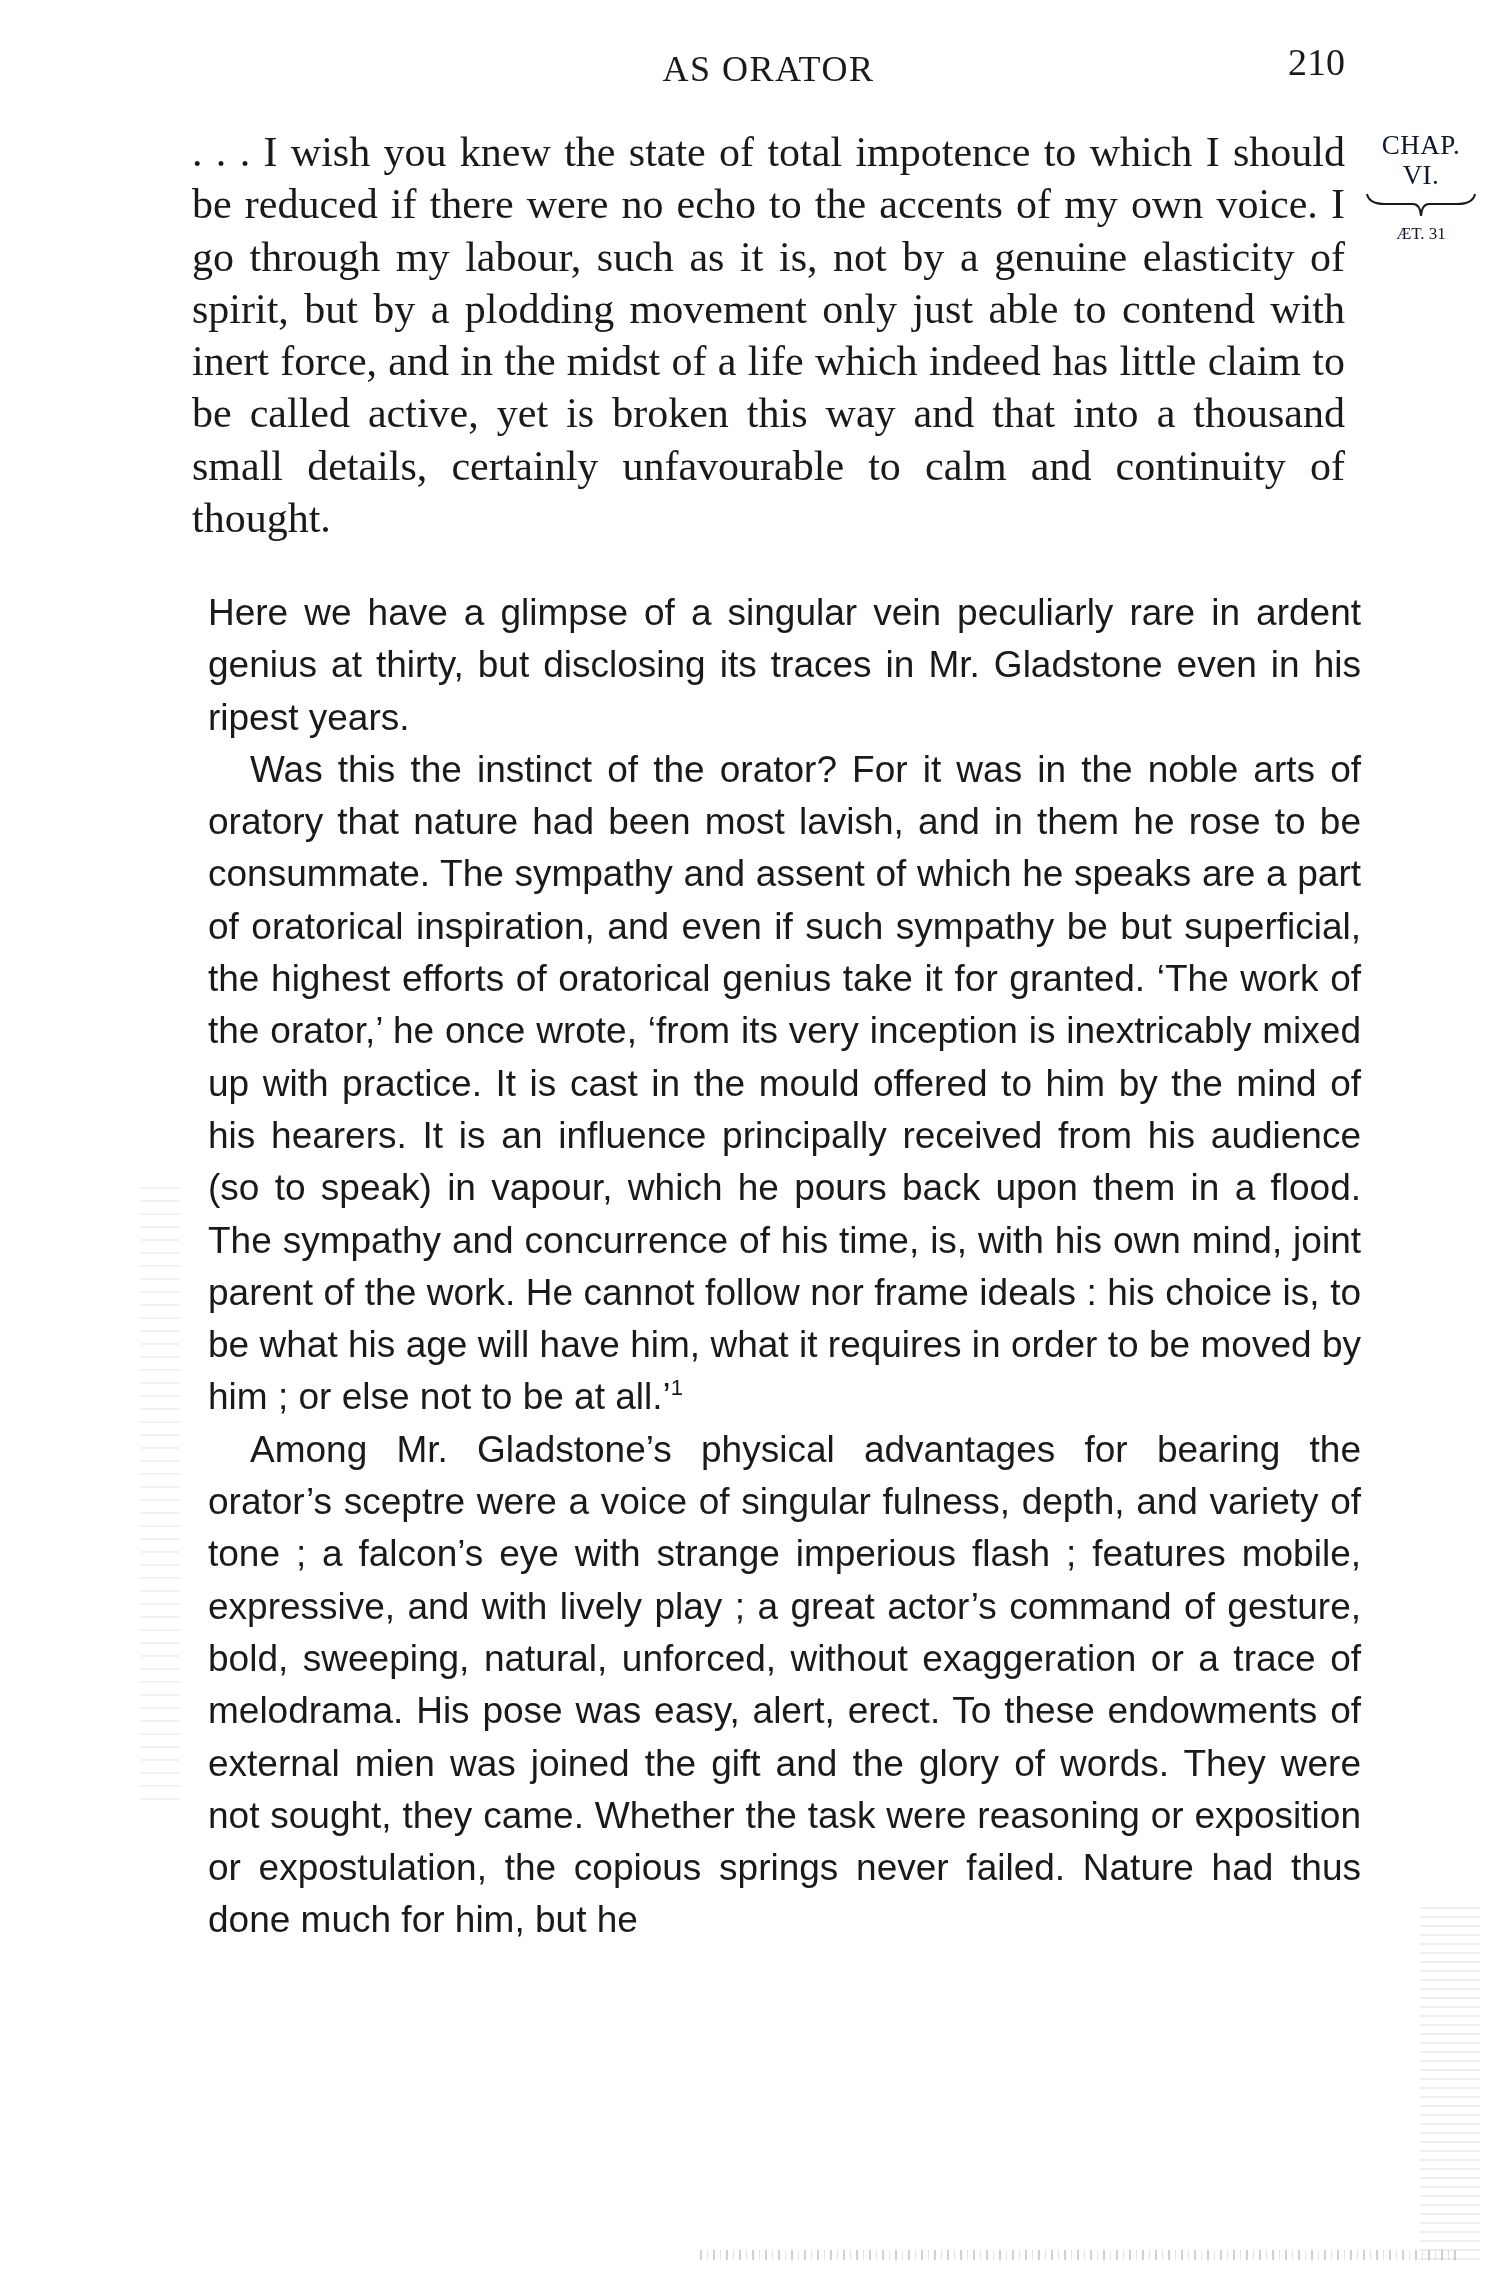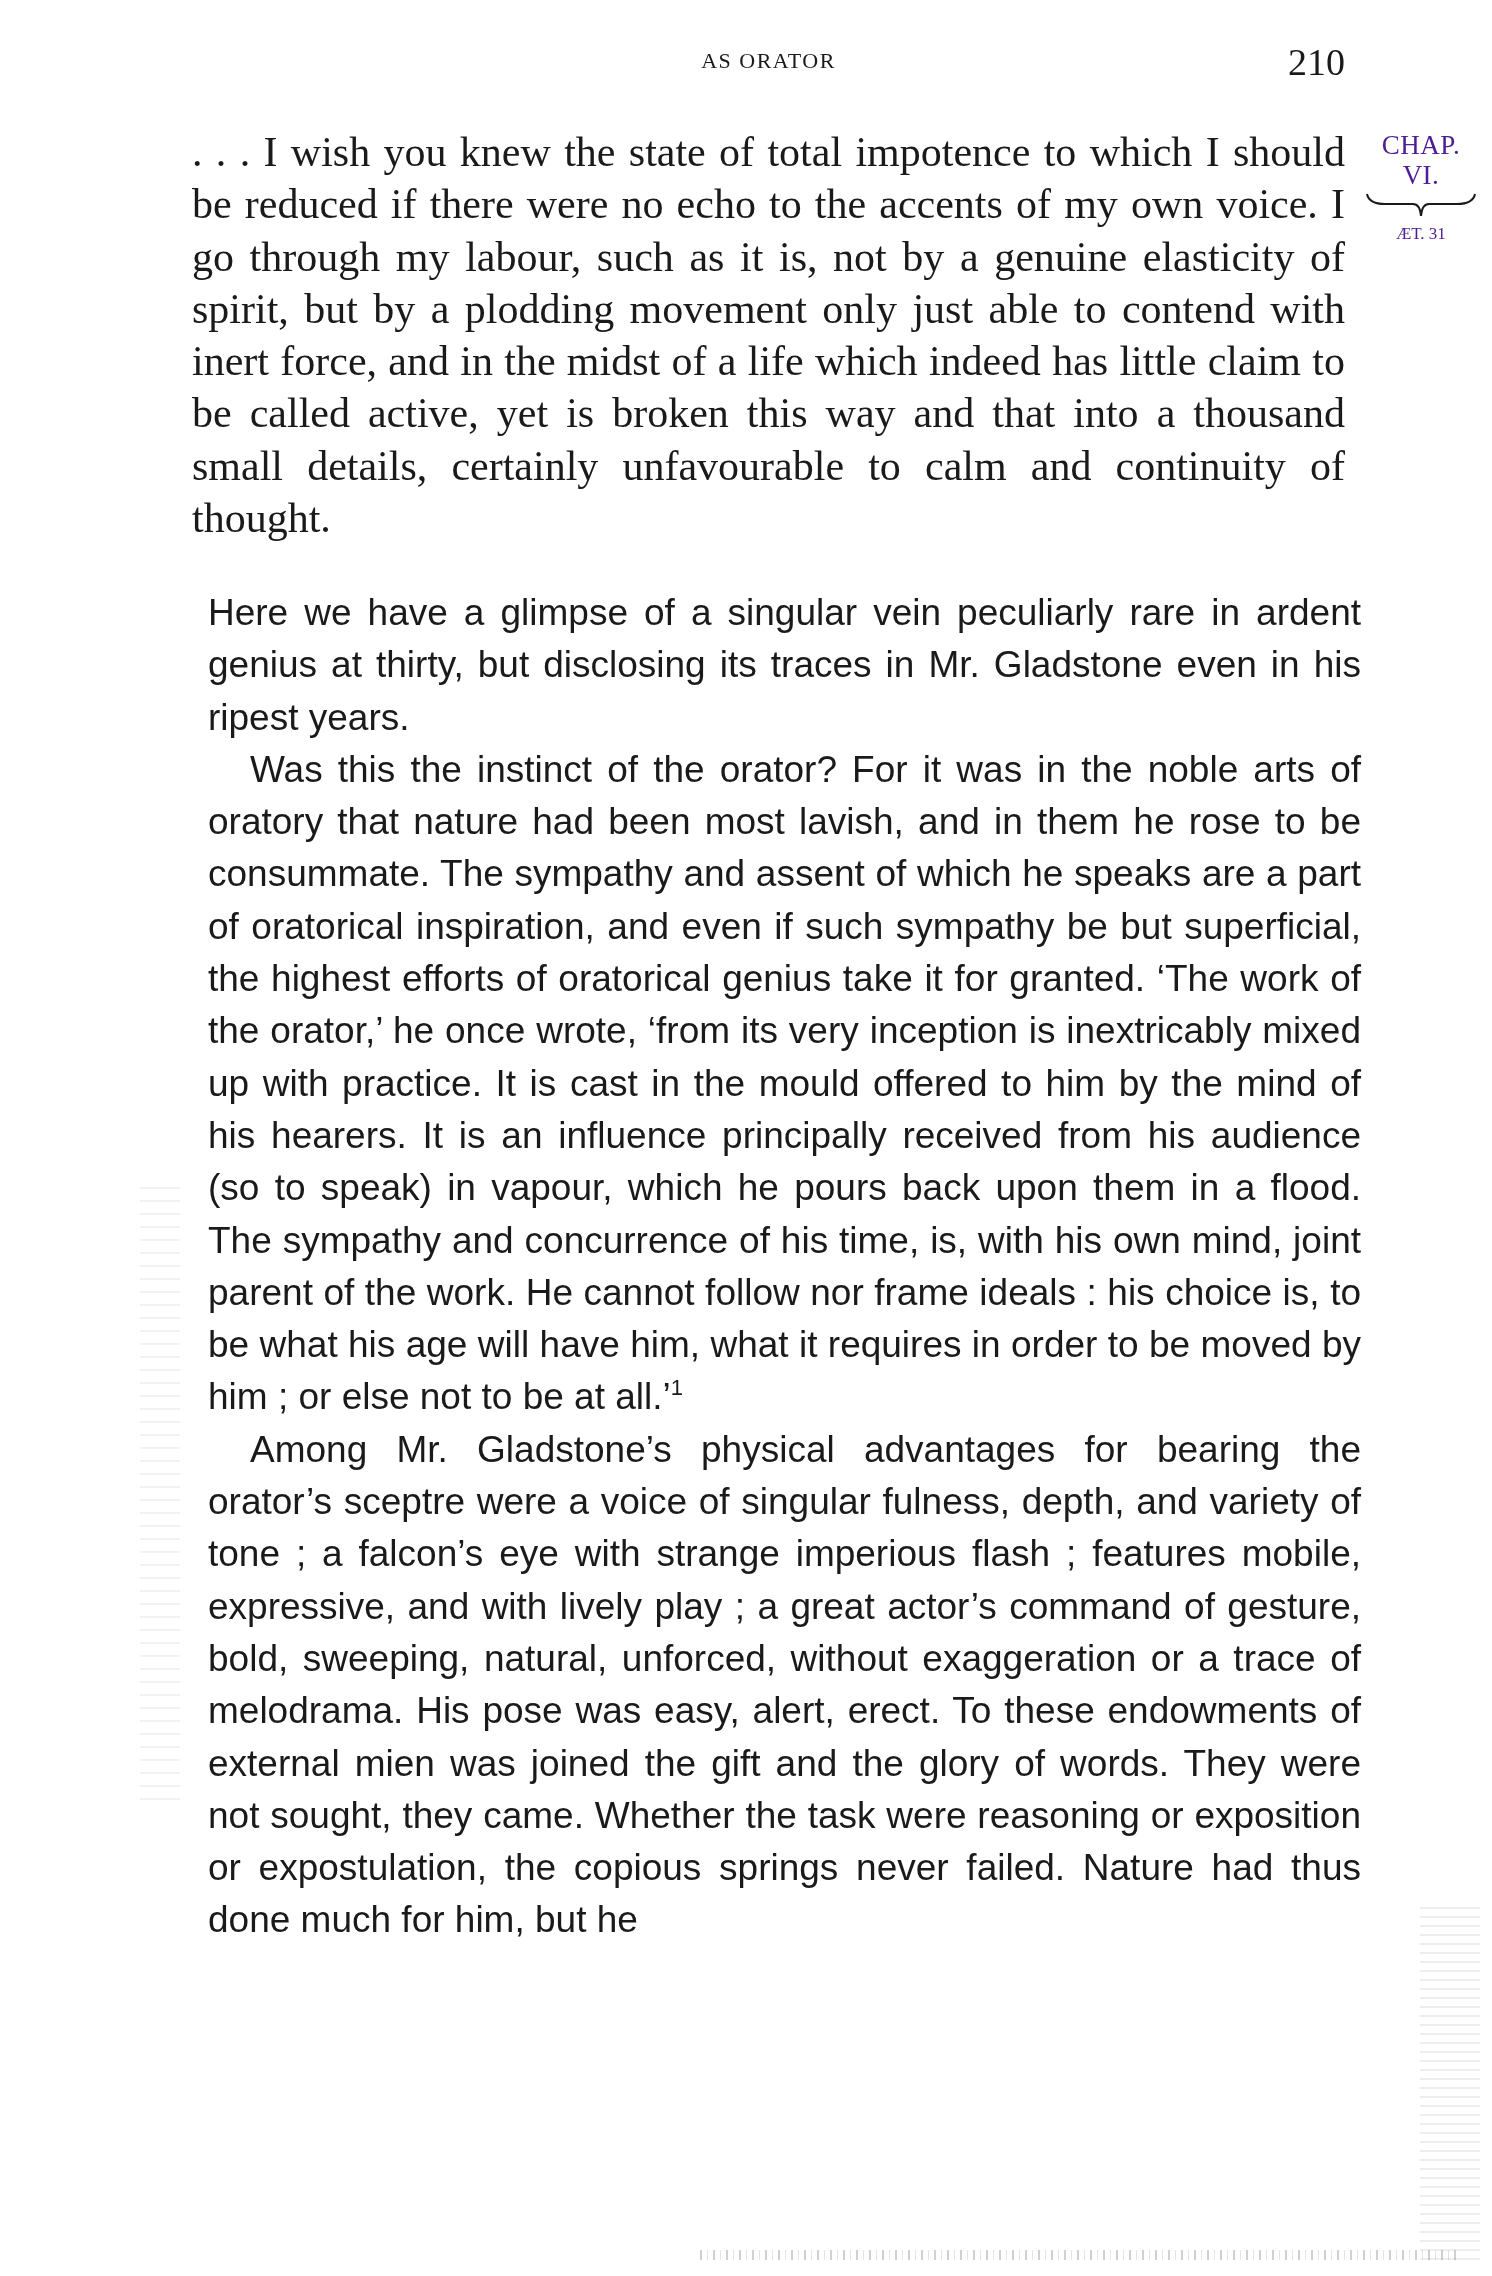--- a/index.html
+++ b/index.html
@@ -26,40 +26,40 @@
       top: 40px;
       left: 192px;
       width: 1153px;
       height: 44px;
     }
     .running-title {
       position: absolute;
       left: 0;
       right: 0;
       text-align: center;
-      font-size: 22px;
+      font-size: 36px;
       letter-spacing: 1.5px;
       top: 8px;
       font-family: "Liberation Serif", "DejaVu Serif", serif;
     }
     .page-number {
       position: absolute;
       right: 0;
       top: 0;
       font-size: 38px;
       font-family: "Liberation Serif", "DejaVu Serif", serif;
     }
     .margin-note {
       position: absolute;
       left: 1362px;
       top: 130px;
       width: 118px;
       text-align: center;
       font-family: "Liberation Serif", "DejaVu Serif", serif;
-      color: #4c1d95;
+      color: #0f172a;
     }
     .margin-note .chap {
       font-size: 27px;
       line-height: 30px;
       letter-spacing: 0.5px;
     }
     .margin-note .brace {
       display: block;
       margin: 2px auto 0 auto;
       width: 112px;

